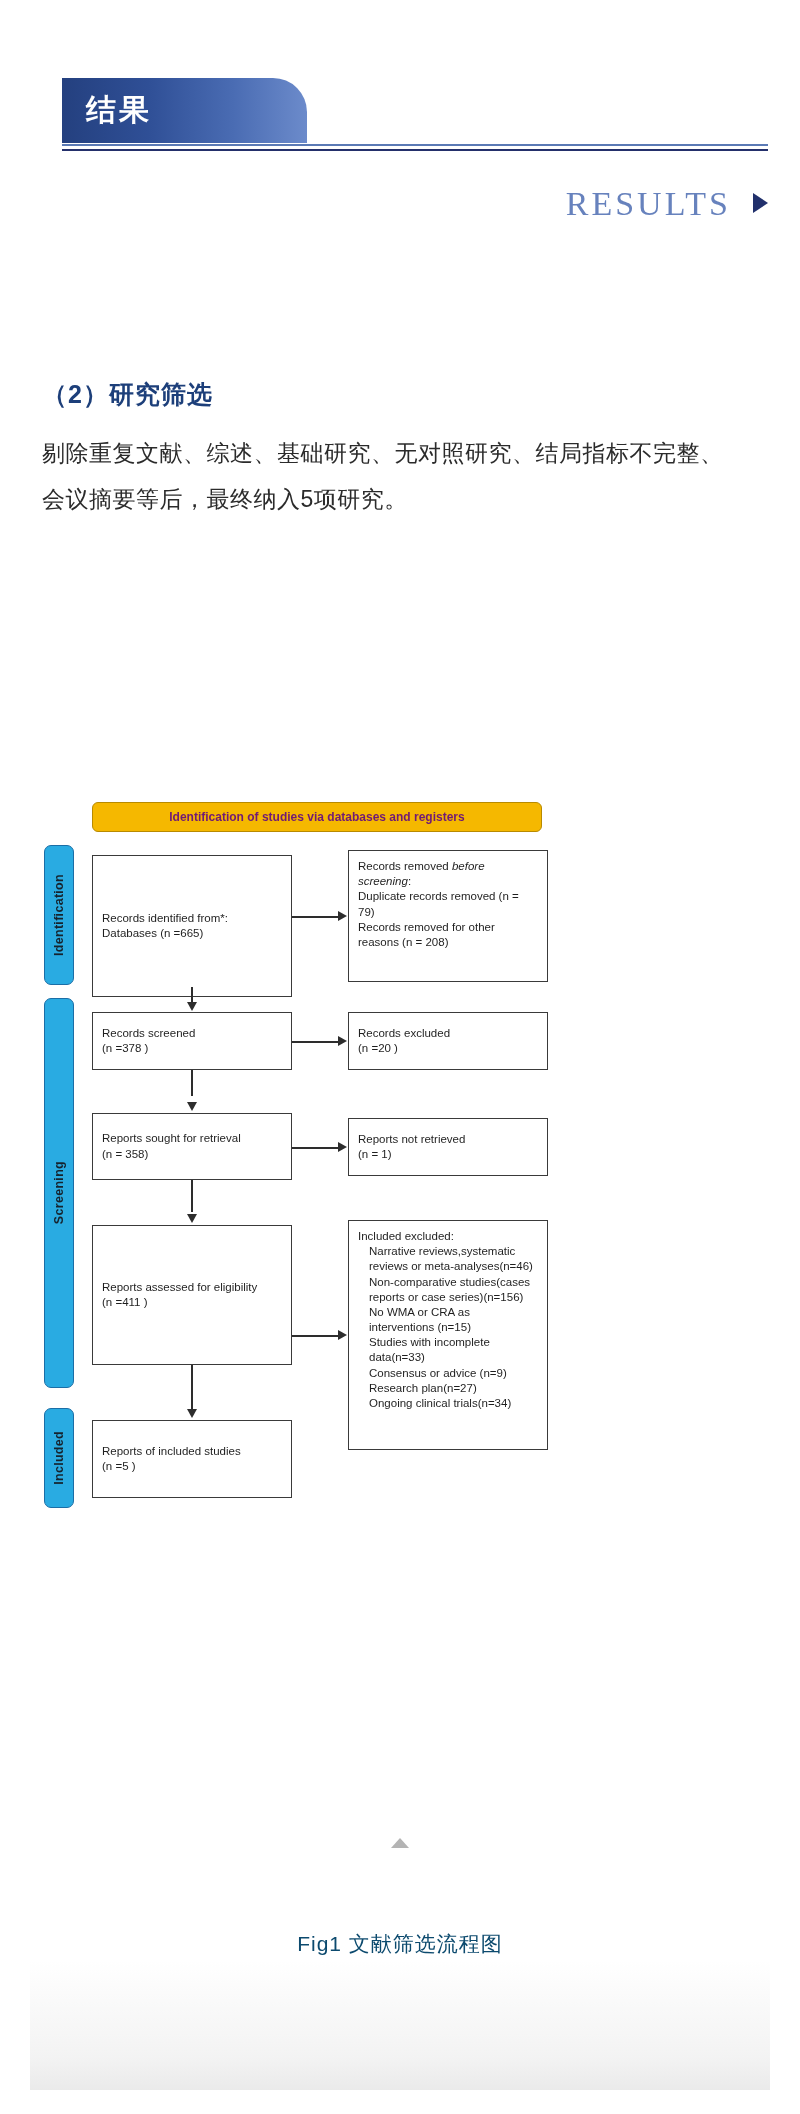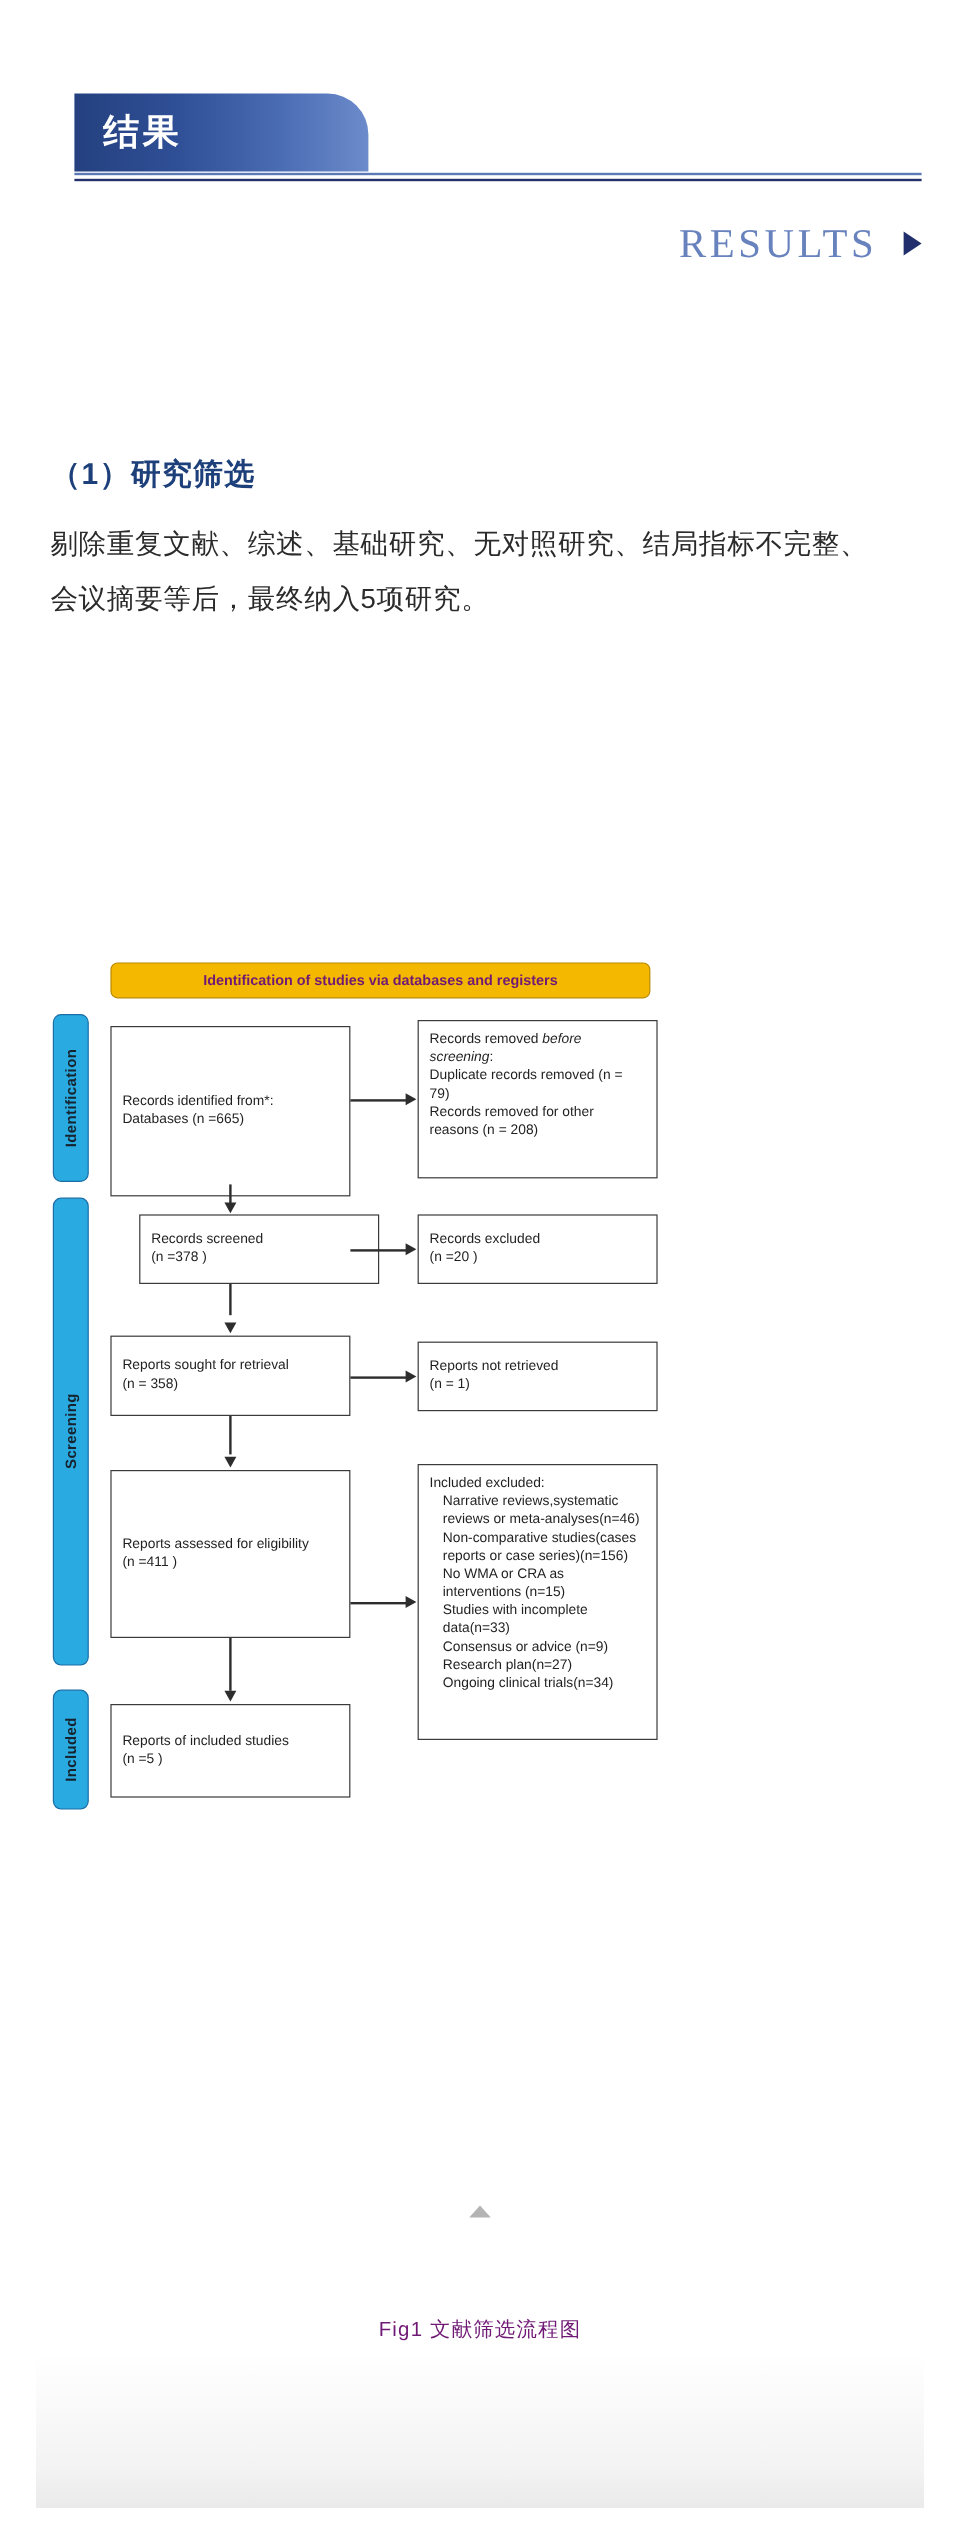--- a/index.html
+++ b/index.html
@@ -164,21 +164,21 @@
     color: #1f1f1f;
     display: flex;
     flex-direction: column;
     justify-content: center;
     white-space: pre-line;
   }
   .box.top-align { justify-content: flex-start; }
 
   .box-l1 { left: 62px;  top: 85px;  width: 200px; height: 142px; }
   .box-r1 { left: 318px; top: 80px;  width: 200px; height: 132px; }
-  .box-l2 { left: 62px;  top: 242px; width: 200px; height: 58px; margin-left: 24px;  }
+  .box-l2 { left: 62px;  top: 242px; width: 200px; height: 58px;  }
   .box-r2 { left: 318px; top: 242px; width: 200px; height: 58px;  }
   .box-l3 { left: 62px;  top: 343px; width: 200px; height: 67px;  }
   .box-r3 { left: 318px; top: 348px; width: 200px; height: 58px;  }
   .box-l4 { left: 62px;  top: 455px; width: 200px; height: 140px; }
   .box-r4 { left: 318px; top: 450px; width: 200px; height: 230px; }
   .box-l5 { left: 62px;  top: 650px; width: 200px; height: 78px;  }
 
   .box em { font-style: italic; }
   .indent { padding-left: 11px; display: block; }
 
@@ -213,22 +213,22 @@
     width: 0; height: 0;
     border-left: 9px solid transparent;
     border-right: 9px solid transparent;
     border-bottom: 10px solid #b4b4b4;
   }
   .caption {
     position: absolute;
     left: 0; top: 1930px;
     width: 800px;
     text-align: center;
-    font-size: 17px;
-    color: #701a75;
+    font-size: 21px;
+    color: #0c4a6e;
     letter-spacing: 1px;
   }
   .footer-fade {
     position: absolute;
     left: 30px; top: 1960px;
     width: 740px; height: 130px;
     background: linear-gradient(180deg, #ffffff 0%, #f3f3f3 75%, #eaeaea 100%);
   }
 </style>
 </head>
@@ -243,21 +243,21 @@
     </div>
   </div>
   <div class="rule-top"></div>
   <div class="rule-bot"></div>
 
   <div class="results-row">
     <div class="results-text">RESULTS</div>
     <div class="results-arrow"></div>
   </div>
 
-  <div class="section-heading">（1）研究筛选</div>
+  <div class="section-heading">（2）研究筛选</div>
   <div class="para">剔除重复文献、综述、基础研究、无对照研究、结局指标不完整、会议摘要等后，最终纳入5项研究。</div>
 
   <div class="figure">
     <div class="flow">
 
       <div class="stage stage-identification">
         <span>Identification</span>
       </div>
       <div class="stage stage-screening">
         <span>Screening</span>

